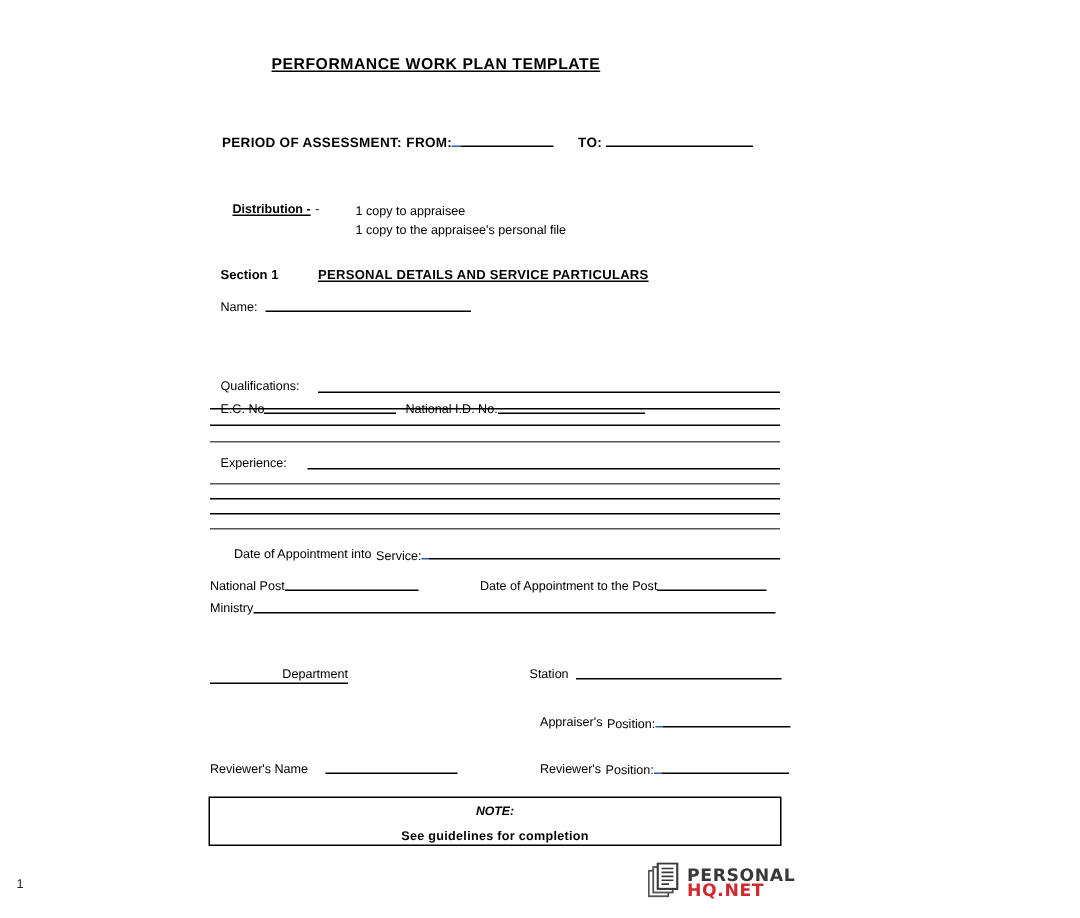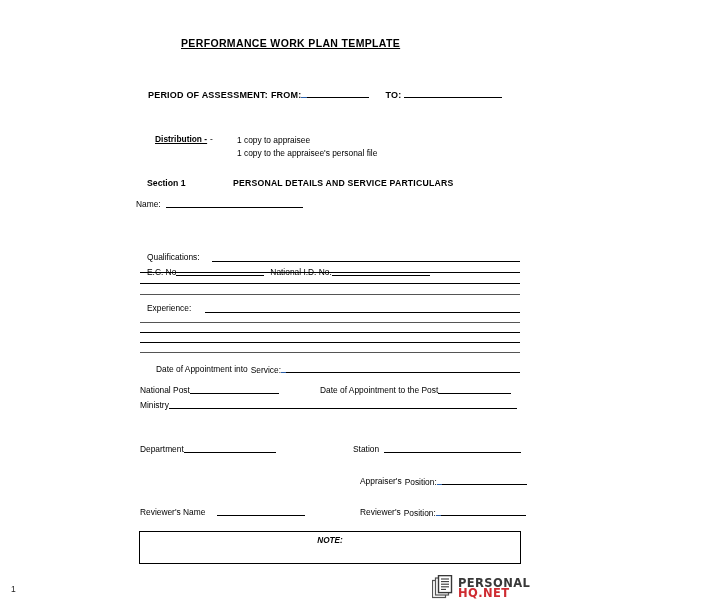--- a/index.html
+++ b/index.html
@@ -95,23 +95,23 @@
     top: 178px;
     font-size: 8.7px;
     font-weight: bold;
   }
   .section-title {
     position: absolute;
     left: 212px;
     top: 178px;
     font-size: 8.7px;
     font-weight: bold;
+    text-decoration: underline;
     letter-spacing: 0.2px;
     white-space: nowrap;
-    margin-left: 21px;
   }
   
   .field {
     position: absolute;
     font-size: 8.4px;
     white-space: nowrap;
     display: flex;
     align-items: flex-end;
   }
   .field .lbl { line-height: 11px; }
@@ -215,21 +215,21 @@
     <span class="dist-label">Distribution -</span><span class="dist-dashes">-</span>
   </div>
   <div class="dist-items">
     <div>1 copy to appraisee</div>
     <div>1 copy to the appraisee's personal file</div>
   </div>
 
   <div class="section-no">Section 1</div>
   <div class="section-title">PERSONAL DETAILS AND SERVICE PARTICULARS</div>
 
-  <div class="field" style="left:136px; top:199px;">
+  <div class="field" style="left:147px; top:199px;">
     <span class="lbl">Name:</span>
     <span class="rule" style="width:137px; margin-left:5px;"></span>
   </div>
 
   <div class="field" style="left:147px; top:231px;margin-top:36px;">
     <span class="lbl">E.C.  No</span>
     <span class="rule" style="width:88px;"></span>
     <span style="display:inline-block;width:6px;"></span>
     <span class="lbl">National I.D. No.</span>
     <span class="rule" style="width:98px;"></span>
@@ -267,21 +267,21 @@
   <div class="field" style="left:320px; top:385px;">
     <span class="lbl">Date of Appointment to the Post</span>
     <span class="rule" style="width:73px;"></span>
   </div>
 
   <div class="field" style="left:140px; top:400px;">
     <span class="lbl">Ministry</span>
     <span class="rule" style="width:348px;"></span>
   </div>
 
-  <div class="field" style="left:140px; top:444px;">
+  <div class="field" style="left:140px; top:444px;flex-direction:column;">
     <span class="lbl">Department</span>
     <span class="rule" style="width:92px;"></span>
   </div>
   <div class="field" style="left:353px; top:444px;">
     <span class="lbl">Station</span>
     <span class="rule" style="width:137px; margin-left:5px;"></span>
   </div>
 
   <div class="field" style="left:360px; top:476px;">
     <span class="lbl">Appraiser's</span>
@@ -298,20 +298,21 @@
   <div class="field" style="left:360px; top:507px;">
     <span class="lbl">Reviewer's</span>
     <span style="display:inline-block;width:3px;"></span>
     <span class="kw-blue">Position:</span>
     <span class="rule-blue" style="width:5px;"></span>
     <span class="rule" style="width:85px;"></span>
   </div>
 
   <div class="note-box">
     <div class="note-title">NOTE:</div>
+    <div class="note-body">See guidelines for completion</div>
   </div>
 
   <div class="page-number">1</div>
 
   <div class="logo">
     <span class="logo-icon">
       <svg width="23" height="25" viewBox="0 0 23 25" xmlns="http://www.w3.org/2000/svg">
         <rect x="0.5" y="5.5" width="13" height="17" fill="#ffffff" stroke="#4a4a4a" stroke-width="1.2"></rect>
         <rect x="3.5" y="3" width="13" height="17" fill="#ffffff" stroke="#4a4a4a" stroke-width="1.2"></rect>
         <rect x="6.5" y="0.6" width="13" height="17" fill="#ffffff" stroke="#2e2e2e" stroke-width="1.4"></rect>

